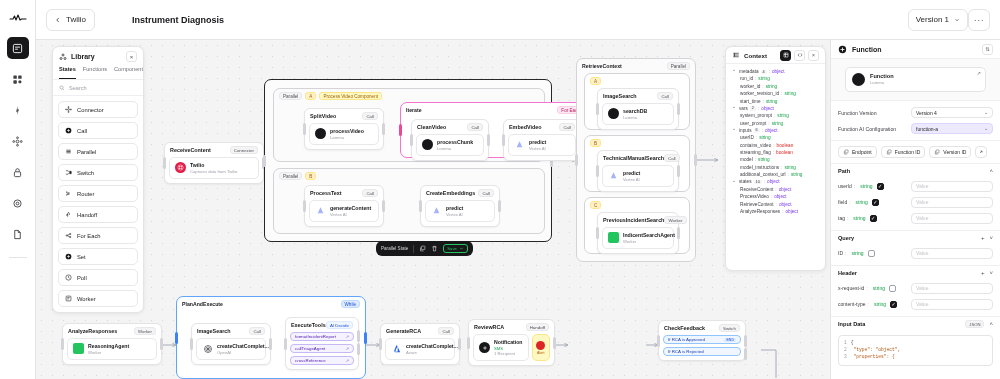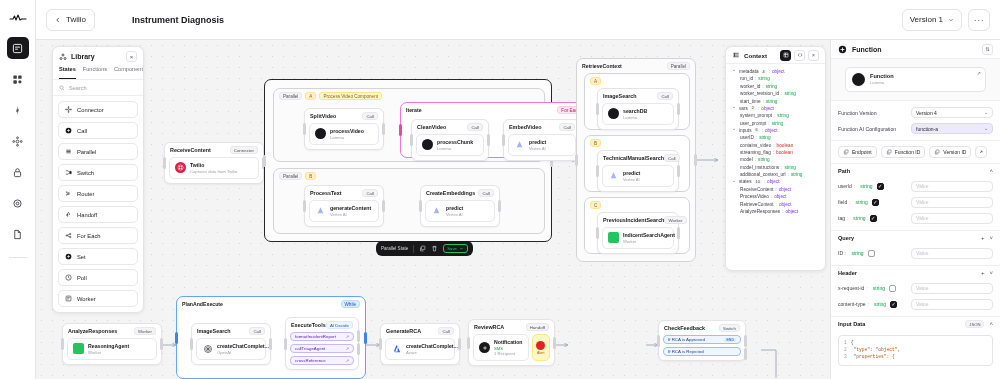--- a/index.html
+++ b/index.html
@@ -15,21 +15,21 @@
      justify-content:center; border-radius:5px; color:#3f3f46; }
   .rail-ico.active { background:#18181b; color:#fff; }
   .rail-div { width:18px; height:1px; background:#e4e4e7; margin-top:12px; }
 
   
   .topbar { position:absolute; left:36px; top:0; right:0; height:40px; background:#fff;
      border-bottom:1px solid #e4e4e7; display:flex; align-items:center; padding:0 10px; gap:9px; }
   .back-btn { display:flex; align-items:center; gap:5px; border:1px solid #e4e4e7; border-radius:6px;
      height:22px; padding:0 8px; font-size:8px; color:#27272a; background:#fff; }
   .page-title { font-size:9px; font-weight:700; color:#18181b;padding-left:28px; }
-  .topbar-right { margin-left:auto; display:flex; gap:6px; }
+  .topbar-right { margin-left:auto; display:flex; }
   .ver-sel { display:flex; align-items:center; gap:5px; border:1px solid #e4e4e7; border-radius:6px;
      height:22px; padding:0 7px; font-size:8px; color:#27272a; background:#fff; }
   .dots-btn { width:22px; height:22px; border:1px solid #e4e4e7; border-radius:6px; background:#fff;
      display:flex; align-items:center; justify-content:center; font-size:9px; color:#52525b; letter-spacing:.5px;}
 
   
   .canvas { position:absolute; left:36px; top:40px; right:0; bottom:0; overflow:hidden;
      background-color:#f4f4f5;
      background-image:radial-gradient(#d6d6da 0.7px, transparent 0.7px);
      background-size:11px 11px; }

